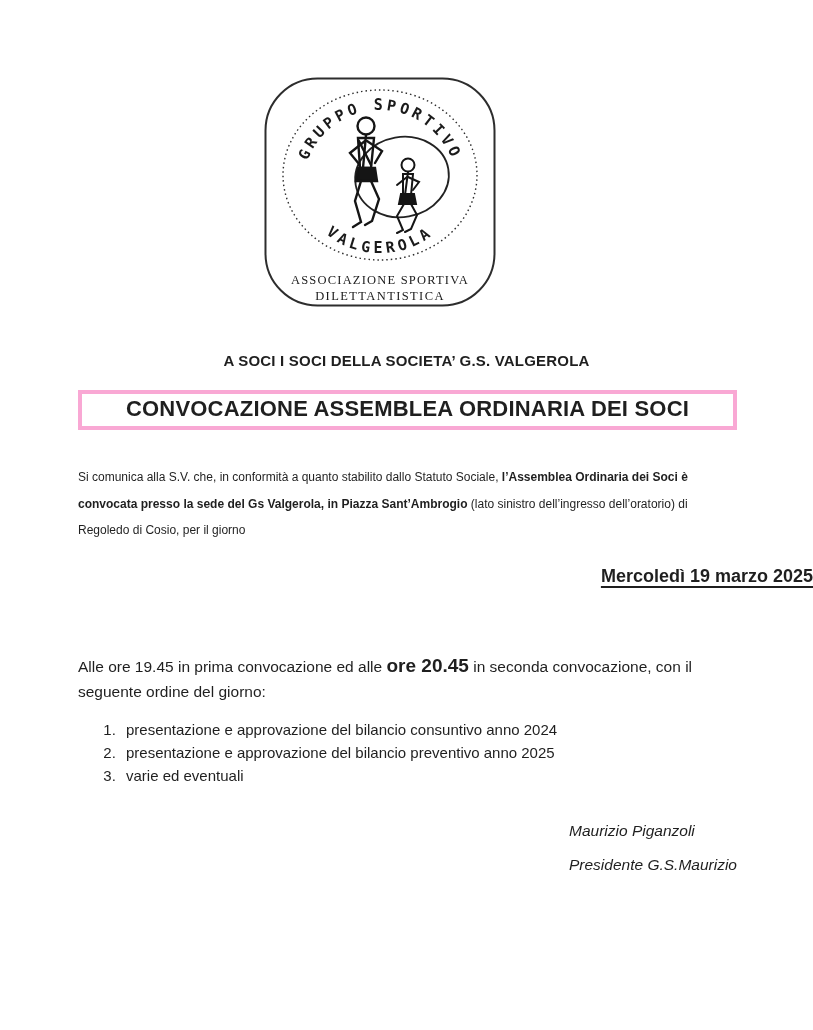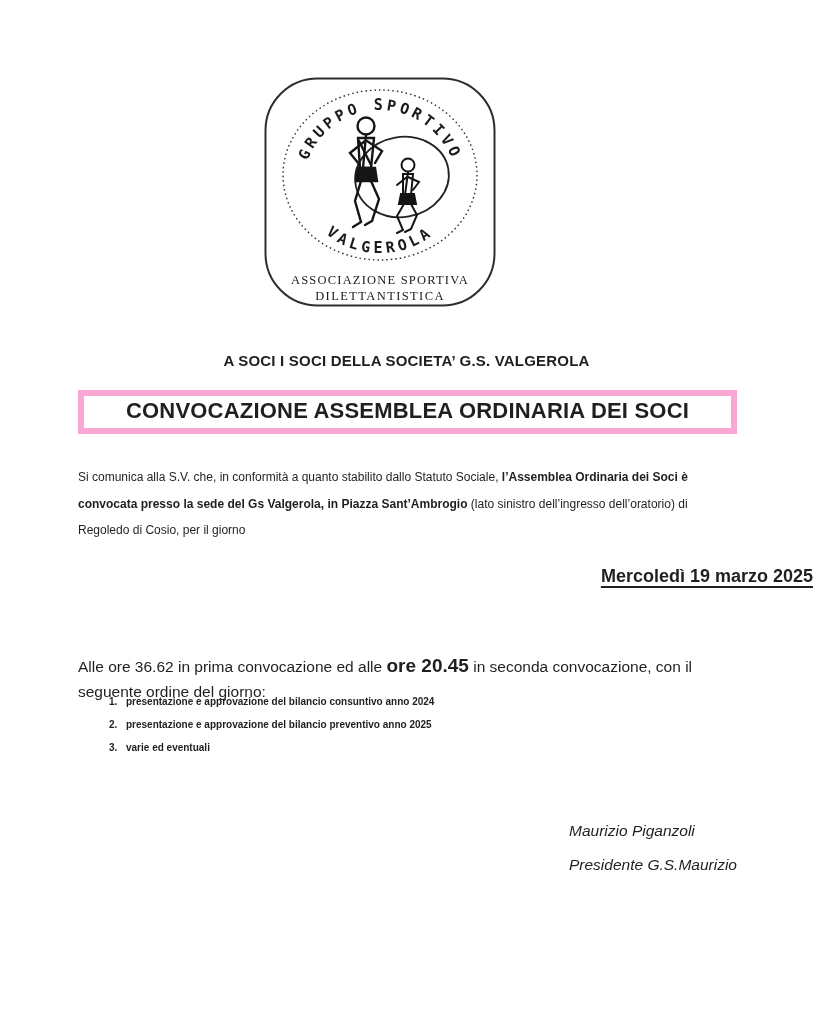--- a/index.html
+++ b/index.html
@@ -15,21 +15,21 @@
   
   .logo{position:absolute;left:262px;top:75px;width:236px;height:234px;}
   .logo svg{display:block;width:100%;height:100%;}
   
   .recipient{
     position:absolute;left:0;top:352px;width:100%;
     text-align:center;font-weight:bold;font-size:15px;letter-spacing:.2px;
   }
   .title-box{
     position:absolute;left:78px;top:390px;width:659px;box-sizing:border-box;
-    border:6px solid #f9a8d4;
+    border:4px solid #f9a8d4;
     text-align:center;font-weight:bold;font-size:22px;
     padding:2px 0 4px 0;letter-spacing:.2px;
   }
   
   .intro{
     position:absolute;left:78px;top:452px;width:659px;
     font-size:12px;line-height:26.5px;
   }
   .intro .b{font-weight:bold;}
   .date-line{
@@ -41,23 +41,23 @@
   }
   .schedule{
     position:absolute;left:78px;top:637px;width:662px;
     font-size:15.5px;line-height:25px;
   }
   .schedule .hl{
     font-weight:bold;font-size:19px;
     text-decoration-thickness:2px;text-underline-offset:3px;
   }
   .agenda{
-    position:absolute;left:78px;top:690px;width:620px;
+    position:absolute;left:78px;top:718px;width:620px;
     margin:0;padding:0 0 0 42px;
-    font-size:10px;line-height:23px;font-weight:bold;
+    font-size:15px;line-height:23px;
   }
   .agenda li{padding-left:6px;}
   .place-date{
     position:absolute;left:78px;top:793px;font-size:15.5px;
   }
   .signature{
     position:absolute;right:76px;top:822px;text-align:left;
     font-style:italic;font-size:15.5px;
   }
   .signature .sig-name{margin-bottom:16px;}
@@ -120,21 +120,21 @@
   <div class="title-box">
     <span>CONVOCAZIONE ASSEMBLEA ORDINARIA DEI SOCI</span>
   </div>
 
   <p class="intro"><span>Si comunica alla S.V. che, in conformità a quanto stabilito dallo Statuto Sociale, </span><span class="b">l’Assemblea Ordinaria dei Soci è convocata presso la sede del Gs Valgerola, in Piazza Sant’Ambrogio </span><span>(lato sinistro dell’ingresso dell’oratorio) di Regoledo di Cosio, per il giorno</span></p>
 
   <div class="date-line">
     <span>Mercoledì 19 marzo 2025</span>
   </div>
 
-  <p class="schedule"><span>Alle ore 36.62 in prima convocazione ed alle </span><span class="hl">ore 20.45</span><span> in seconda convocazione, con il seguente ordine del giorno:</span></p>
+  <p class="schedule"><span>Alle ore 19.45 in prima convocazione ed alle </span><span class="hl">ore 20.45</span><span> in seconda convocazione, con il seguente ordine del giorno:</span></p>
 
   <ol class="agenda">
       <li>presentazione e approvazione del bilancio consuntivo anno 2024</li>
       <li>presentazione e approvazione del bilancio preventivo anno 2025</li>
       <li>varie ed eventuali</li>
     </ol>
 
 
   <div class="signature">
     <div class="sig-name">Maurizio Piganzoli</div>

